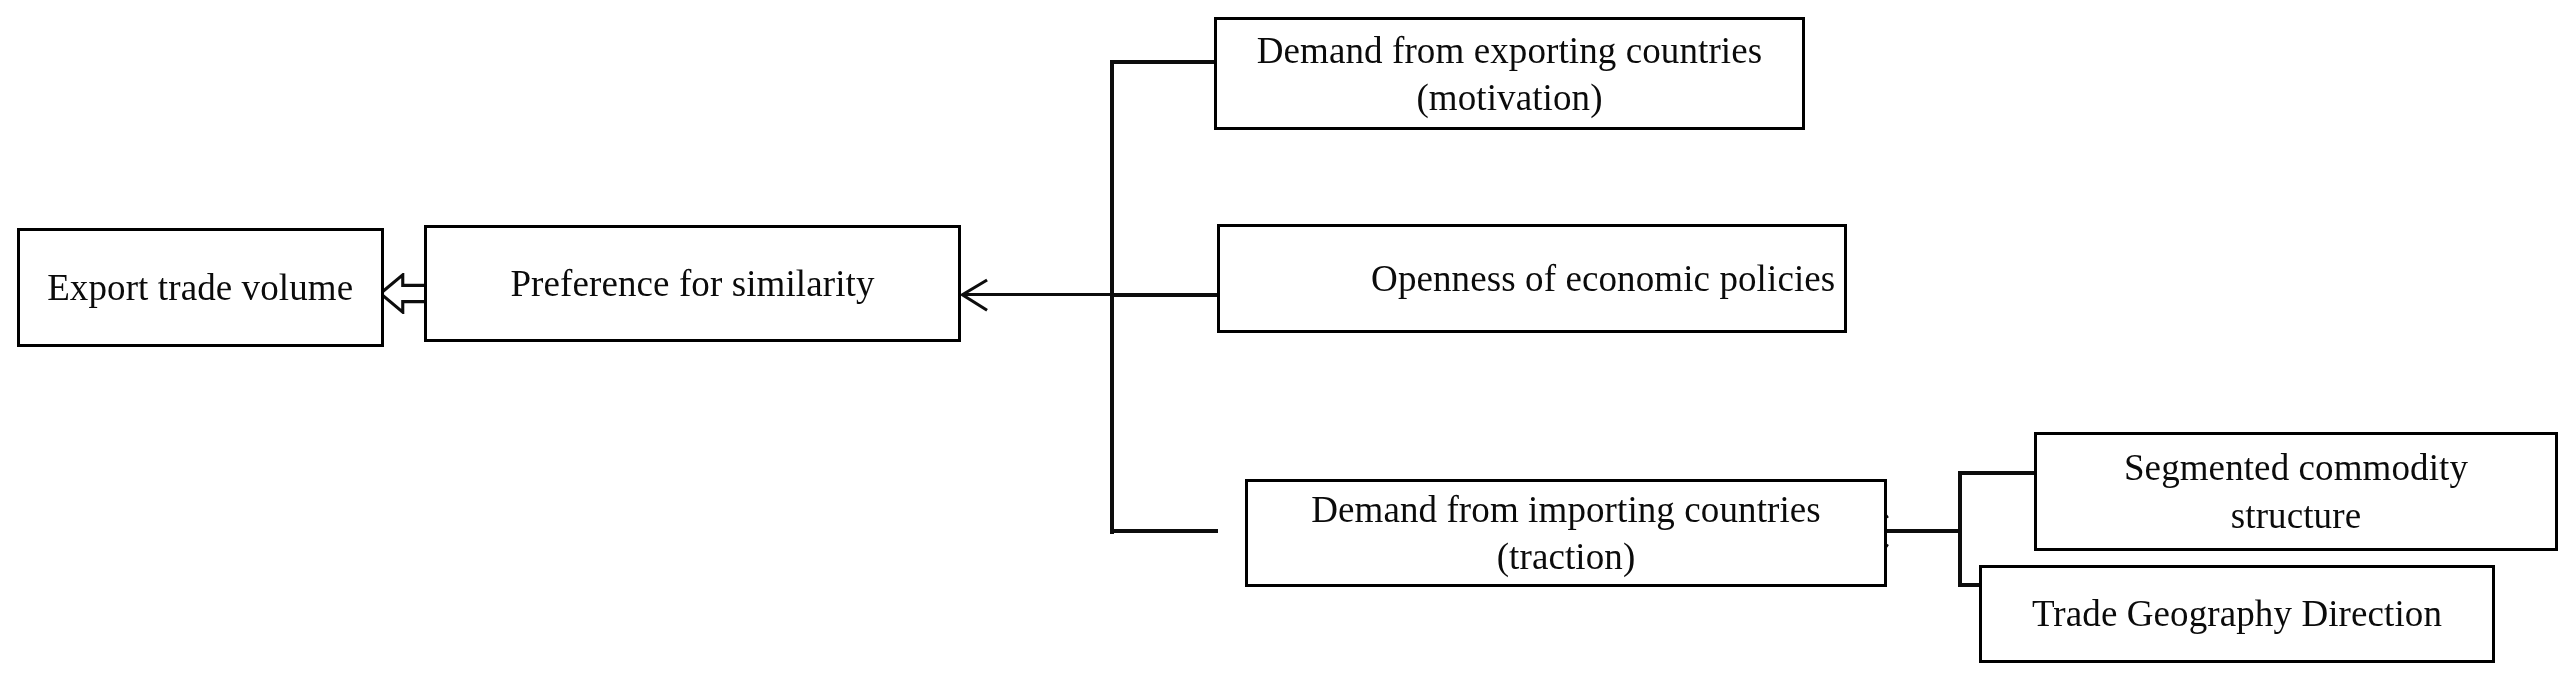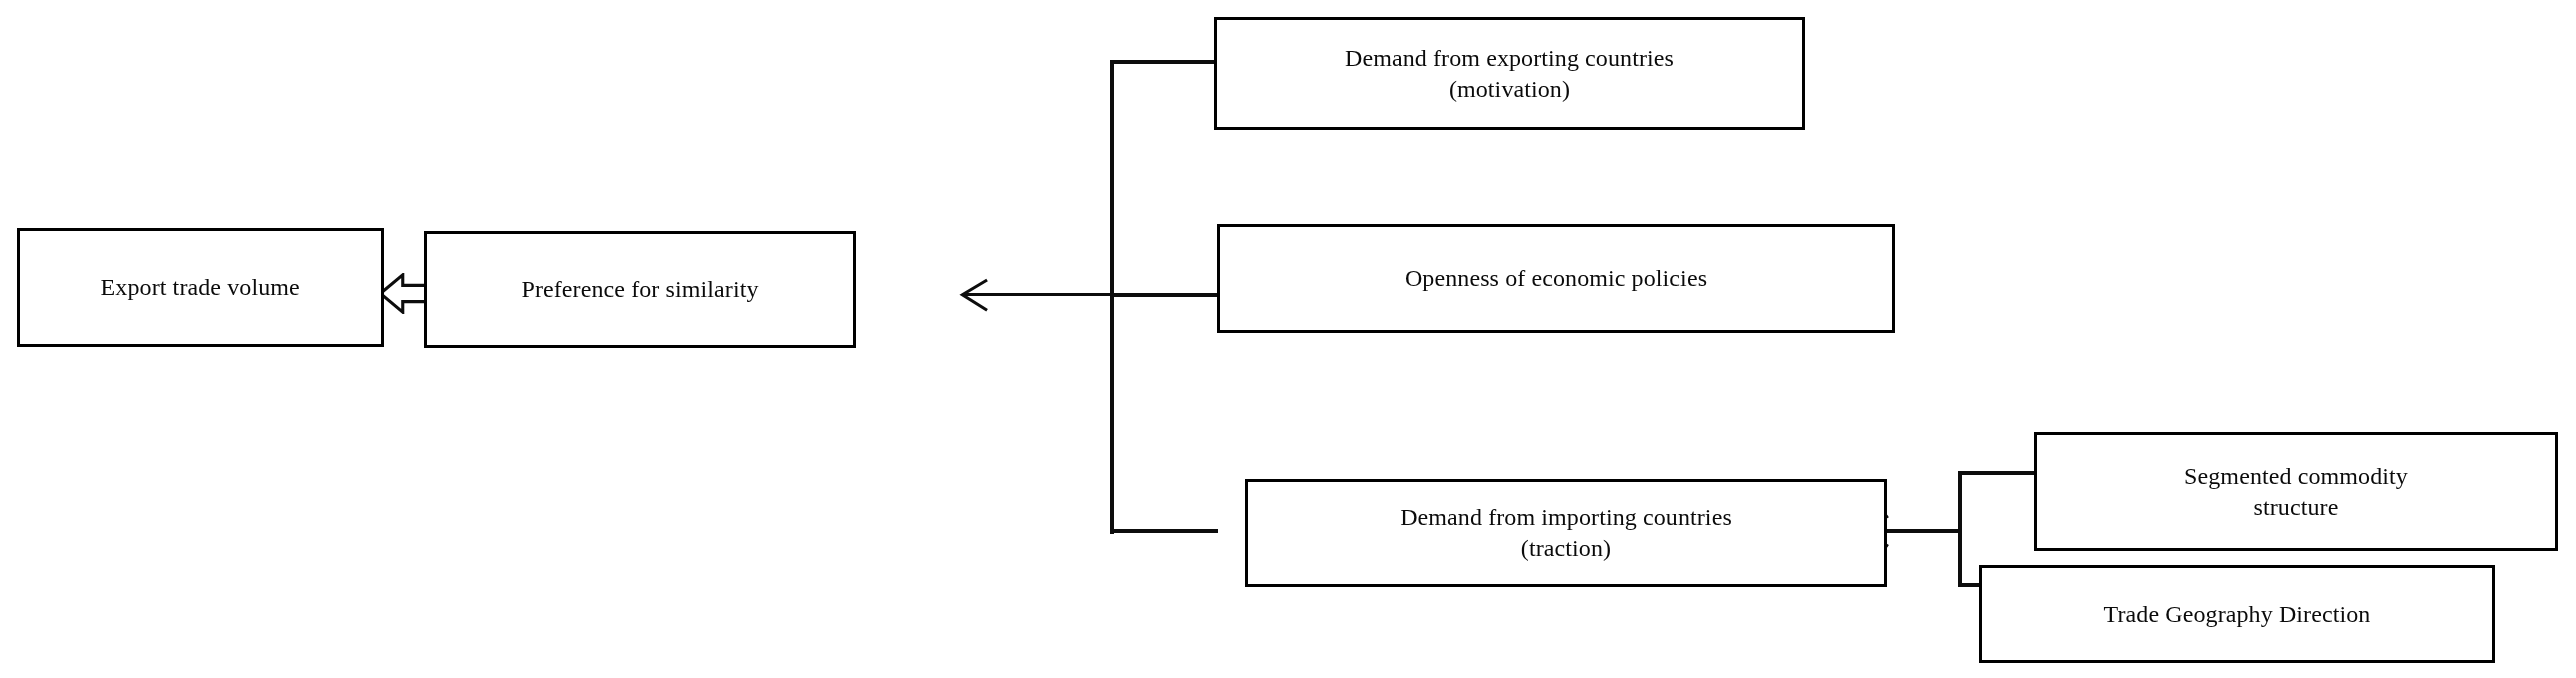--- a/index.html
+++ b/index.html
@@ -28,21 +28,21 @@
     justify-content: center;
     text-align: center;
     color: #0b0b0b;
     line-height: 1.28;
     padding: 2.5px 8.7px;
     z-index: 3;
   }
   .node .label {
     display: block;
     white-space: pre-line;
-    font-size: 24px;
+    font-size: 37px;
     letter-spacing: 0.1px;
   }
   
   #node-export-trade-volume { left: 16.7px;   top: 228px; width: 367px;  height: 119px; }
   #node-preference-similarity { left: 424px; top: 229px; width: 537px; height: 117px; }
   #node-demand-exporting    { left: 1214px; top: 17.4px;  width: 591px;  height: 113px; }
   #node-openness-policies   { left: 1217px; top: 224px; width: 589px;  height: 109px; }
   #node-demand-importing    { left: 1217px; top: 479px; width: 642px; height: 108px; }
   #node-segmented-commodity { left: 2034px; top: 414px; width: 524px;  height: 119px; }
   #node-trade-geography     { left: 2035px; top: 565px; width: 516px;  height: 98px; }
@@ -73,30 +73,30 @@
 </style>
 </head>
 <body>
 
 <div id="canvas" style="background: rgb(255, 255, 255);">
 
   <div class="node" id="node-export-trade-volume" style="left: 16.7px; top: 228px; width: 367px; height: 119px;">
     <span class="label">Export trade volume</span>
   </div>
 
-  <div class="node" id="node-preference-similarity" style="left: 424px; top: 231px; width: 432px; height: 117px;">
+  <div class="node" id="node-preference-similarity" style="left: 424px; top: 225px; width: 537px; height: 117px;">
     <span class="label">Preference for similarity</span>
   </div>
 
   <div class="node" id="node-demand-exporting" style="left: 1214px; top: 17.4px; width: 591px; height: 113px;">
     <span class="label">Demand from exporting countries
 (motivation)</span>
   </div>
 
-  <div class="node" id="node-openness-policies" style="left: 1217px; top: 224px; width: 678px; height: 109px;">
+  <div class="node" id="node-openness-policies" style="left: 1217px; top: 224px; width: 630px; height: 109px; justify-content: flex-end;">
     <span class="label">Openness of economic policies</span>
   </div>
 
   <div class="node" id="node-demand-importing" style="left: 1217px; top: 479px; width: 642px; height: 108px; margin-left: 28px;">
     <span class="label">Demand from importing countries
 (traction)</span>
   </div>
 
   <div class="node" id="node-segmented-commodity" style="left: 2034px; top: 432px; width: 524px; height: 119px;">
     <span class="label">Segmented commodity

